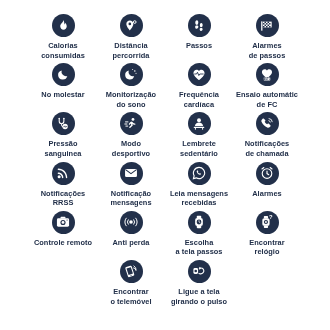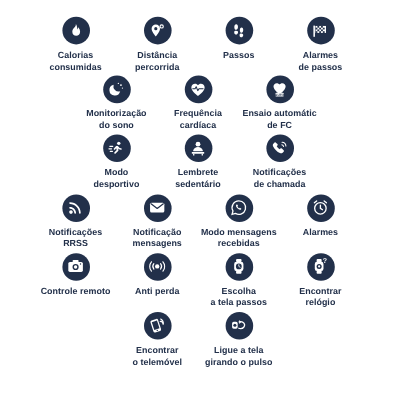--- a/index.html
+++ b/index.html
@@ -111,20 +111,28 @@
             <rect x="10.3" y="12" width="2.6" height="2.5" fill="#22304a"></rect>
             <rect x="15.5" y="12" width="2.6" height="2.5" fill="#22304a"></rect>
           </svg>
         </div>
         <div class="feature-label"><span>Alarmes</span><span class="l2">de passos</span></div>
       </div>
     </div>
     <div class="grid-row">
       <div class="feature-cell">
         <div class="icon-badge">
+          <svg width="13" height="13" viewBox="0 0 24 24">
+            <path fill="#fff" d="M19 14.8A8.4 8.4 0 0 1 8.6 4.4 8.6 8.6 0 1 0 19 14.8z"></path>
+          </svg>
+        </div>
+        <div class="feature-label"><span>No molestar</span></div>
+      </div>
+      <div class="feature-cell">
+        <div class="icon-badge">
           <svg width="14" height="14" viewBox="0 0 24 24">
             <path fill="#fff" d="M17.4 13.8A7.6 7.6 0 0 1 8 4.4 7.8 7.8 0 1 0 17.4 13.8z"></path>
             <circle cx="18.5" cy="5" r="1.3" fill="#fff"></circle>
             <circle cx="14.8" cy="2.6" r="0.9" fill="#fff"></circle>
             <circle cx="20.6" cy="9.2" r="0.9" fill="#fff"></circle>
             <path fill="#22304a" d="M11 7.5h1v3.2l2.2 1.3-.5.9-2.7-1.6z"></path>
           </svg>
         </div>
         <div class="feature-label"><span>Monitorização</span><span class="l2">do sono</span></div>
       </div>
@@ -145,20 +153,33 @@
             <text x="12" y="20.2" font-size="4.6" font-family="sans-serif" font-weight="bold" fill="#22304a" text-anchor="middle">AUTO</text>
           </svg>
         </div>
         <div class="feature-label"><span>Ensaio automátic</span><span class="l2">de FC</span></div>
       </div>
     </div>
     <div class="grid-row">
       <div class="feature-cell">
         <div class="icon-badge">
           <svg width="14" height="14" viewBox="0 0 24 24">
+            <path fill="none" stroke="#fff" stroke-width="1.8" stroke-linecap="round" d="M5.5 2.8v4.6a4 4 0 0 0 8 0V2.8"></path>
+            <circle cx="5.5" cy="2.6" r="1.3" fill="#fff"></circle>
+            <circle cx="13.5" cy="2.6" r="1.3" fill="#fff"></circle>
+            <path fill="none" stroke="#fff" stroke-width="1.6" d="M9.5 11.5v2.2a3.3 3.3 0 0 0 3.3 3.3h1"></path>
+            <circle cx="15.6" cy="16.3" r="4.6" fill="#fff"></circle>
+            <path fill="none" stroke="#22304a" stroke-width="1.1" stroke-linecap="round" d="M13.2 16.6h1.4l.7-1.5 1 2.6.8-1.3h1.3"></path>
+          </svg>
+        </div>
+        <div class="feature-label"><span>Pressão</span><span class="l2">sanguinea</span></div>
+      </div>
+      <div class="feature-cell">
+        <div class="icon-badge">
+          <svg width="14" height="14" viewBox="0 0 24 24">
             <circle cx="15.4" cy="4.2" r="2.4" fill="#fff"></circle>
             <path fill="#fff" d="M13.1 7.6c-.9.1-1.8.6-2.5 1.4l-2.2 2.6c-.4.5-.3 1.2.2 1.6.5.4 1.2.3 1.6-.2l1.5-1.8.7 2.6-3.1 3.1c-.5.5-.5 1.2-.1 1.7.5.5 1.2.5 1.7 0l3.6-3.5c.4-.4.6-1 .4-1.6l-.6-2 1.5 1.3 2.5.6c.6.1 1.2-.3 1.3-.9.1-.6-.3-1.2-.9-1.3l-2-.5-2.3-2.2c-.4-.4-.9-.6-1.3-.5z"></path>
             <path fill="none" stroke="#fff" stroke-width="1.7" stroke-linecap="round" d="M2.6 8.4h4.2M1.4 12h3.7M3.2 15.6h3.2"></path>
           </svg>
         </div>
         <div class="feature-label"><span>Modo</span><span class="l2">desportivo</span></div>
       </div>
       <div class="feature-cell">
         <div class="icon-badge">
           <svg width="14" height="14" viewBox="0 0 24 24">
@@ -201,21 +222,21 @@
         </div>
         <div class="feature-label"><span>Notificação</span><span class="l2">mensagens</span></div>
       </div>
       <div class="feature-cell">
         <div class="icon-badge">
           <svg width="14" height="14" viewBox="0 0 24 24">
             <path fill="none" stroke="#fff" stroke-width="1.9" d="M12 2.4a9.6 9.6 0 0 0-8.3 14.4L2.4 21.6l4.9-1.3A9.6 9.6 0 1 0 12 2.4z"></path>
             <path fill="#fff" d="M8.8 7.6c-.4.3-.9 1-.8 1.9.1 1.2 1 2.6 2 3.6 1.1 1 2.5 1.8 3.6 1.9.9.1 1.5-.4 1.8-.8.2-.3.2-.6 0-.8l-1.4-1c-.2-.2-.5-.1-.7 0l-.6.5c-.1.1-.3.1-.5 0-.7-.4-1.6-1.3-2-2-.1-.2-.1-.3 0-.5l.5-.6c.1-.2.2-.5 0-.7l-1-1.4c-.2-.2-.5-.3-.9-.1z"></path>
           </svg>
         </div>
-        <div class="feature-label"><span>Modo mensagens</span><span class="l2">recebidas</span></div>
+        <div class="feature-label"><span>Leia mensagens</span><span class="l2">recebidas</span></div>
       </div>
       <div class="feature-cell">
         <div class="icon-badge">
           <svg width="14" height="14" viewBox="0 0 24 24">
             <circle cx="12" cy="13" r="8.2" fill="none" stroke="#fff" stroke-width="1.9"></circle>
             <path fill="none" stroke="#fff" stroke-width="1.9" stroke-linecap="round" d="M12 8.6V13l3 2"></path>
             <path fill="none" stroke="#fff" stroke-width="1.9" stroke-linecap="round" d="M3.4 5.2 6.6 2.6M20.6 5.2 17.4 2.6"></path>
           </svg>
         </div>
         <div class="feature-label"><span>Alarmes</span></div>

